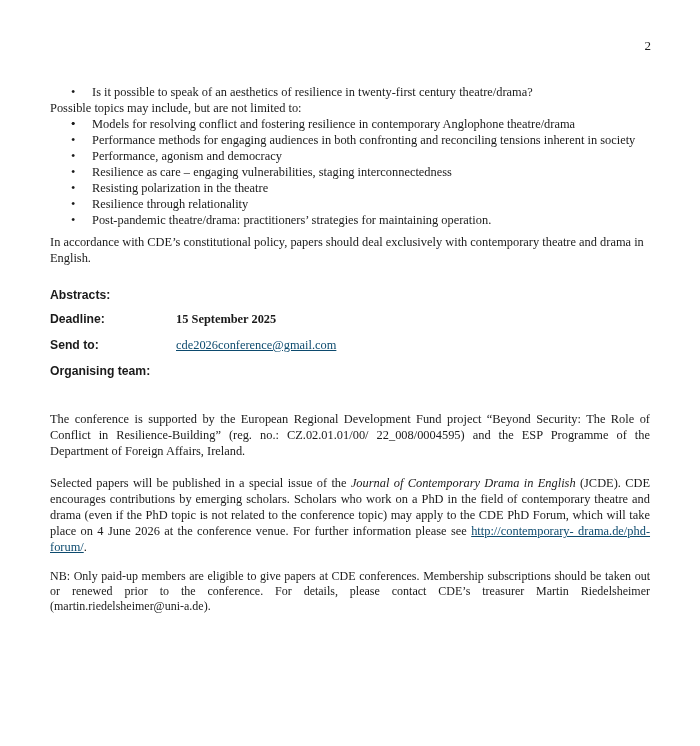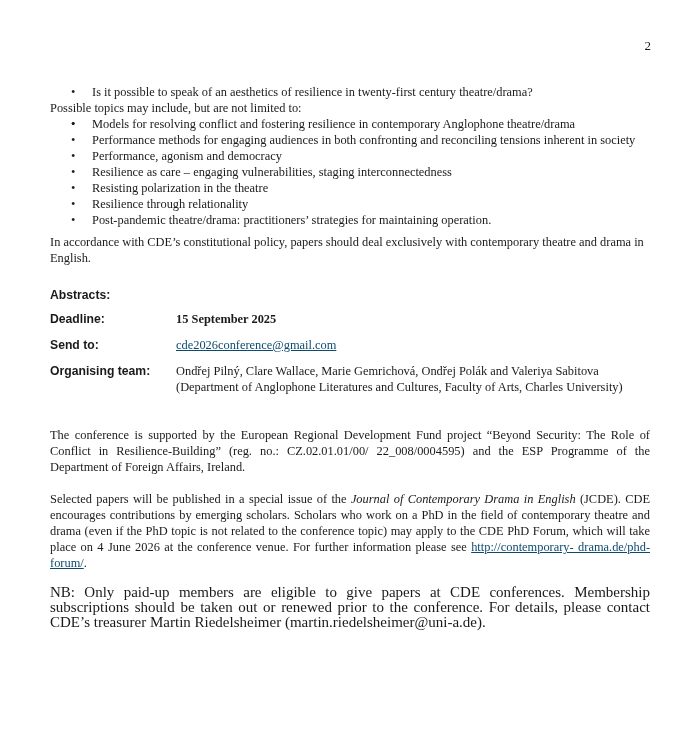--- a/index.html
+++ b/index.html
@@ -19,21 +19,21 @@
   .row { display: flex; margin-top: 21px; }
   .row .lbl {
     width: 126px; flex: none;
     font-family: "Liberation Sans", "DejaVu Sans", sans-serif; font-weight: bold; font-size: 12.2px;
   }
   .row .val { flex: 1; text-align: justify; }
   .bold { font-weight: bold; }
   a { color: #0c4a6e; text-decoration: underline; }
   .just { text-align: justify; }
   em { font-style: italic; }
-  .nb { font-size: 15px; line-height: 15px; }
+  .nb { font-size: 12px; line-height: 15px; }
 </style>
 </head>
 <body>
 
 <div class="page-num">2</div>
 
 <div class="content">
   <ul class="bul intro-first">
     <li><span class="dot">•</span><span>Is it possible to speak of an aesthetics of resilience in twenty-first century theatre/drama?</span></li>
   </ul>
@@ -58,21 +58,20 @@
   <div class="row" style="margin-top:8px">
     <div class="lbl">Deadline:</div>
     <div class="val bold">15 September 2025</div>
   </div>
   <div class="row" style="margin-top:10px">
     <div class="lbl">Send to:</div>
     <div class="val"><a>cde2026conference@gmail.com</a></div>
   </div>
   <div class="row" style="margin-top:10px">
     <div class="lbl">Organising team:</div>
-    <div class="val" style="text-align:left">Ondřej Pilný, Clare Wallace, Marie Gemrichová, Ondřej Polák and Valeriya Sabitova (Department of Anglophone Literatures and Cultures, Faculty of Arts, Charles University)</div>
   </div>
 
   <p class="just" style="margin-top:32px">The conference is supported by the European Regional Development Fund project “Beyond Security: The Role of Conflict in Resilience-Building” (reg. no.: CZ.02.01.01/00/ 22_008/0004595) and the ESP Programme of the Department of Foreign Affairs, Ireland.</p>
 
   <p class="just" style="margin-top:16px"><span>Selected papers will be published in a special issue of the </span><em>Journal of Contemporary Drama in English</em><span> (JCDE). CDE encourages contributions by emerging scholars. Scholars who work on a PhD in the field of contemporary theatre and drama (even if the PhD topic is not related to the conference topic) may apply to the CDE PhD Forum, which will take place on 4 June 2026 at the conference venue. For further information please see </span><a>http://contemporary- drama.de/phd-forum/</a><span>.</span></p>
 
   <p class="just nb" style="margin-top:14px">NB: Only paid-up members are eligible to give papers at CDE conferences. Membership subscriptions should be taken out or renewed prior to the conference. For details, please contact CDE’s treasurer Martin Riedelsheimer (martin.riedelsheimer@uni-a.de).</p>
 </div>
 
 </body></html>

